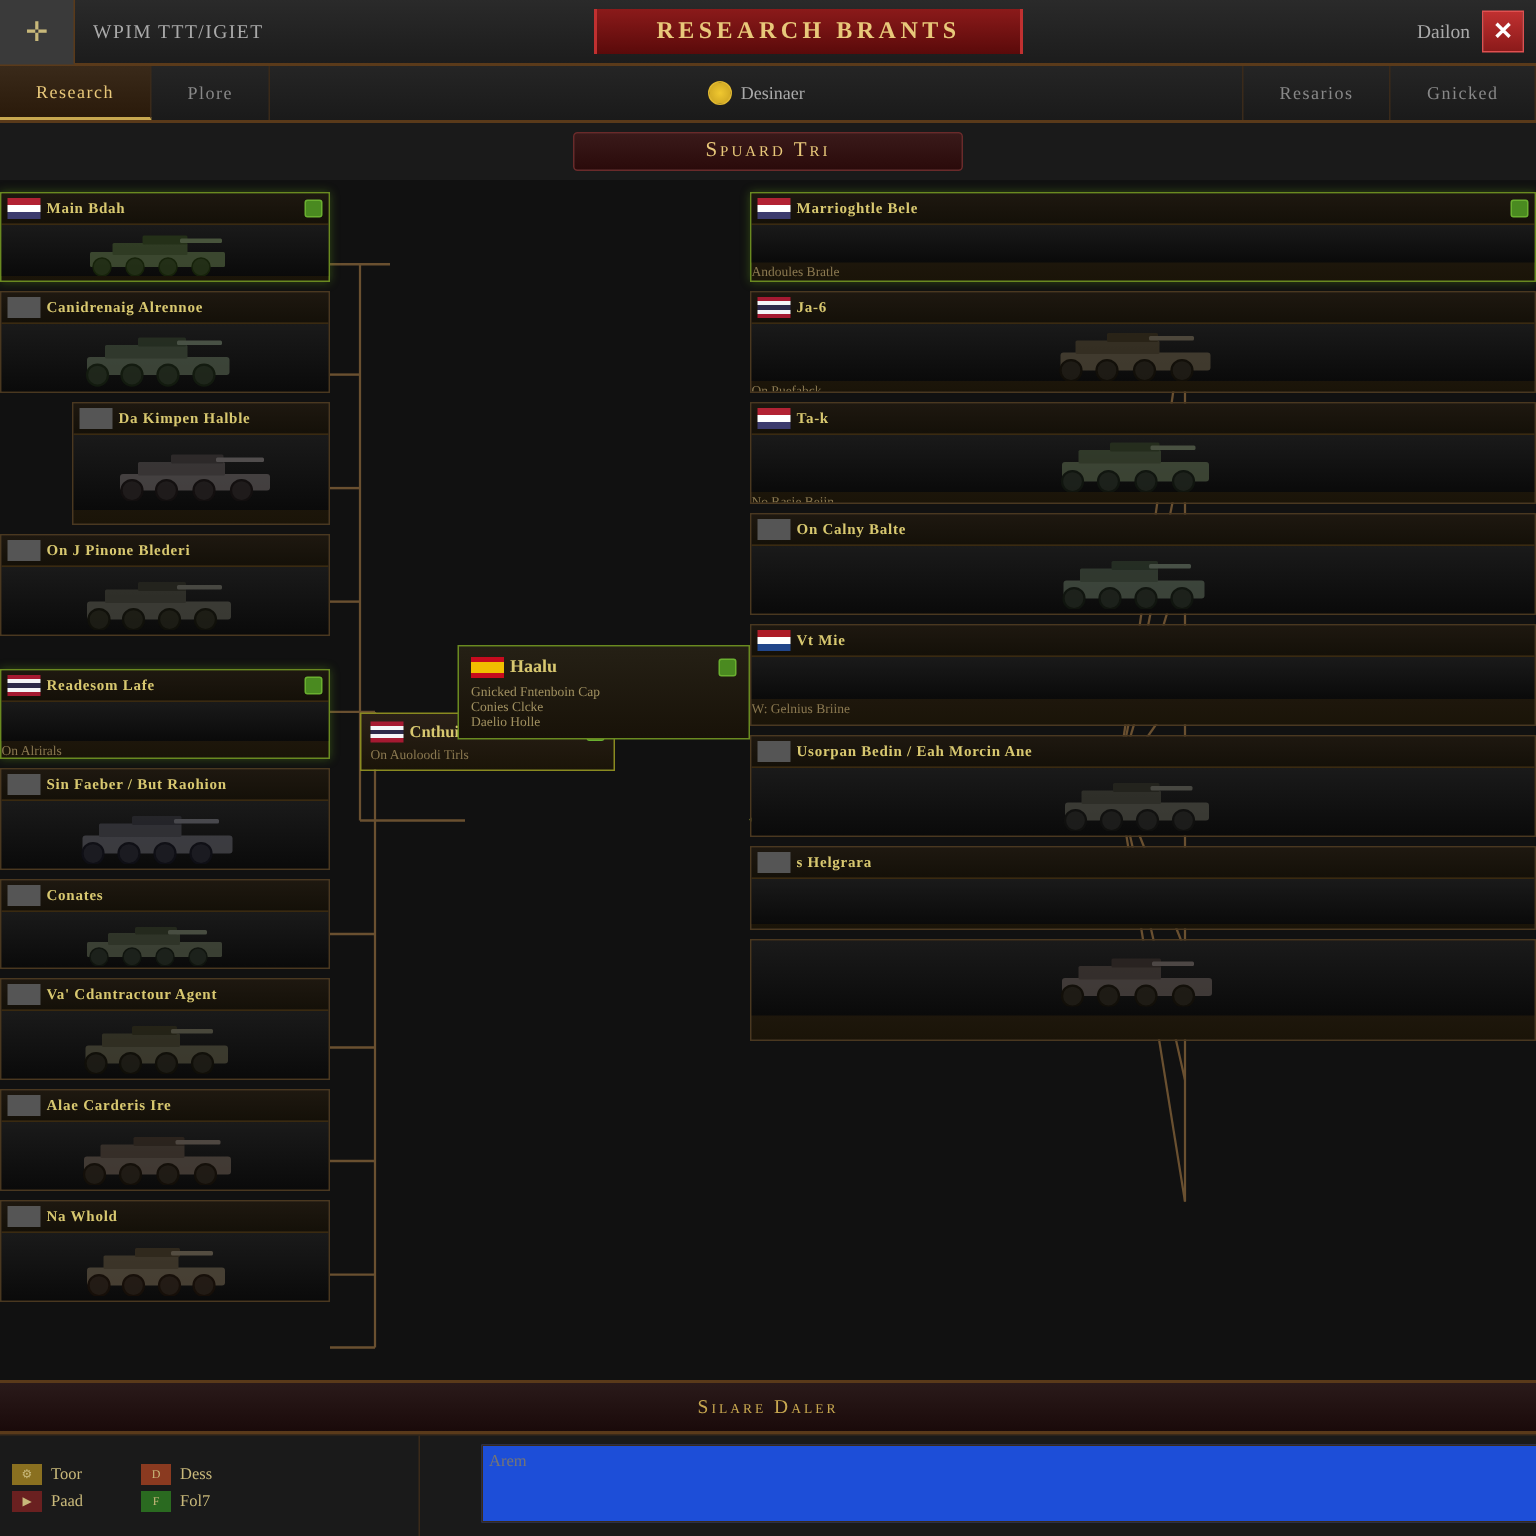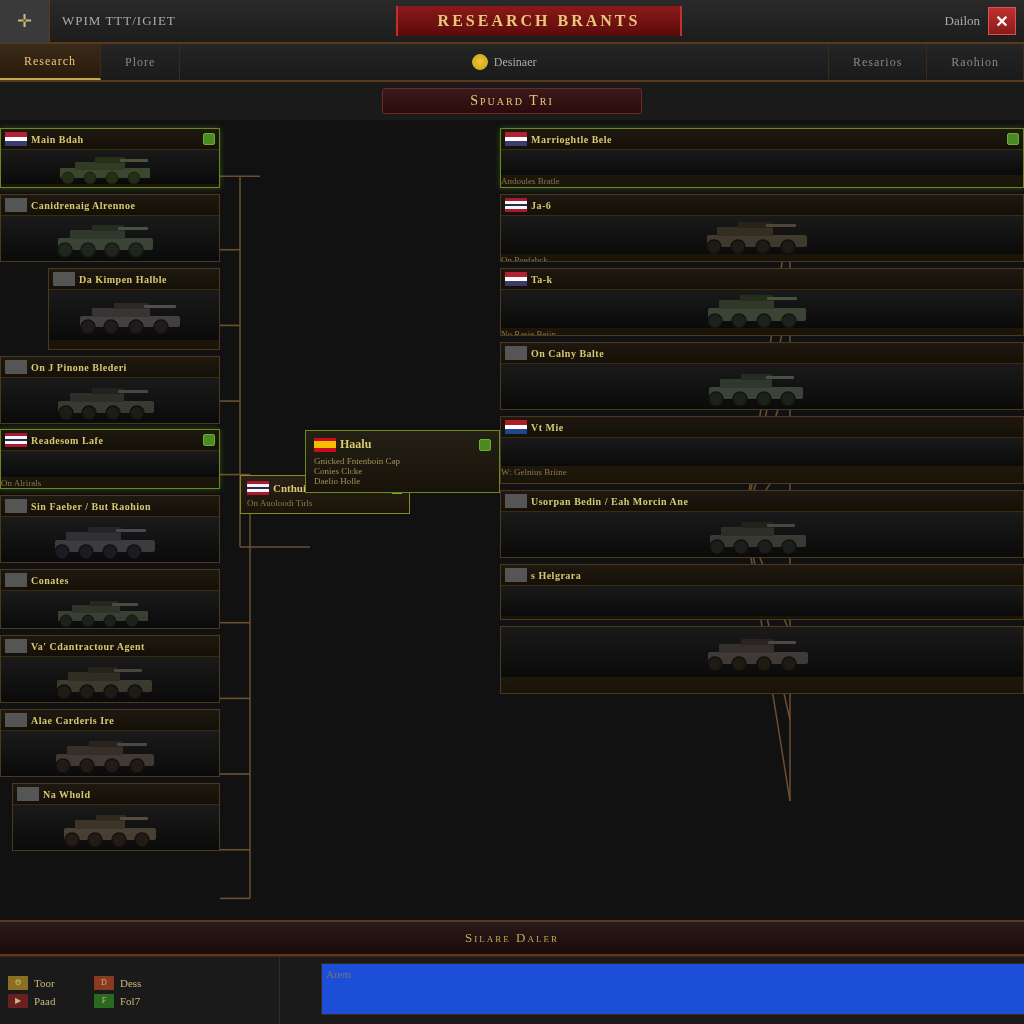--- a/index.html
+++ b/index.html
@@ -394,21 +394,21 @@
     <span>Plore</span>
   </div>
   <div class="nav-tab-center">
     <div class="nav-tab-coin"></div>
     <span>Desinaer</span>
   </div>
   <div class="nav-tab inactive">
     <span>Resarios</span>
   </div>
   <div class="nav-tab inactive">
-    <span>Raohion</span>
+    <span>Gnicked</span>
   </div>
 </div>
 
 <div class="page-title-bar">
   <span>Spuard Tri</span>
 </div>
 
 <div class="main-content">
 
   <svg class="tree-svg" viewBox="0 0 1024 740" preserveAspectRatio="none">
@@ -517,21 +517,21 @@
             <rect x="42" y="6" width="32" height="6" fill="#282820" rx="1"></rect>
             <rect x="68" y="8" width="30" height="3" fill="#585850" rx="1"></rect>
             <circle cx="16" cy="31" r="7" fill="#222218" stroke="#12120a" stroke-width="1.5"></circle>
             <circle cx="39" cy="31" r="7" fill="#222218" stroke="#12120a" stroke-width="1.5"></circle>
             <circle cx="63" cy="31" r="7" fill="#222218" stroke="#12120a" stroke-width="1.5"></circle>
             <circle cx="87" cy="31" r="7" fill="#222218" stroke="#12120a" stroke-width="1.5"></circle>
           </svg>
         </div>
       </div>
 
-      <div class="tech-node highlighted" style="height:60px; margin-top:3px;">
+      <div class="tech-node highlighted" style="height:60px; margin-top:20px;">
         <div class="tech-node-header">
           <div class="tech-flag flag-th"></div>
           <span class="tech-name">Readesom Lafe</span>
           <div class="tech-status green"></div>
         </div>
         <div class="tech-tank-img" style="height:30px;"></div>
         <div class="tech-sub-text">On Alrirals</div>
       </div>
 
       <div class="tech-node" style="height:68px; margin-top:4px;">
@@ -603,21 +603,21 @@
             <rect x="39" y="6" width="34" height="6" fill="#322820" rx="1"></rect>
             <rect x="67" y="8" width="30" height="3" fill="#625850" rx="1"></rect>
             <circle cx="13" cy="31" r="7" fill="#262018" stroke="#161008" stroke-width="1.5"></circle>
             <circle cx="37" cy="31" r="7" fill="#262018" stroke="#161008" stroke-width="1.5"></circle>
             <circle cx="62" cy="31" r="7" fill="#262018" stroke="#161008" stroke-width="1.5"></circle>
             <circle cx="87" cy="31" r="7" fill="#262018" stroke="#161008" stroke-width="1.5"></circle>
           </svg>
         </div>
       </div>
 
-      <div class="tech-node" style="height:68px; margin-top:4px;margin-left:12px;">
+      <div class="tech-node" style="height:68px; margin-top:4px;">
         <div class="tech-node-header">
           <div class="tech-flag flag-generic"></div>
           <span class="tech-name">Na Whold</span>
         </div>
         <div class="tech-tank-img">
           <svg width="120" height="38" class="tank-svg">
             <rect x="8" y="19" width="92" height="12" fill="#5a5040" rx="2"></rect>
             <rect x="19" y="11" width="50" height="9" fill="#4a4030" rx="1"></rect>
             <rect x="40" y="6" width="30" height="6" fill="#3a3020" rx="1"></rect>
             <rect x="64" y="8" width="28" height="3" fill="#6a6050" rx="1"></rect>

